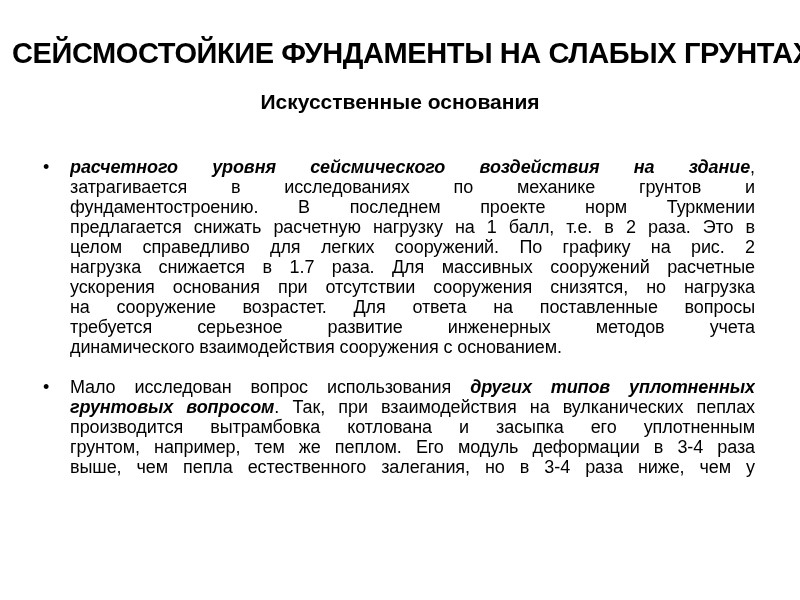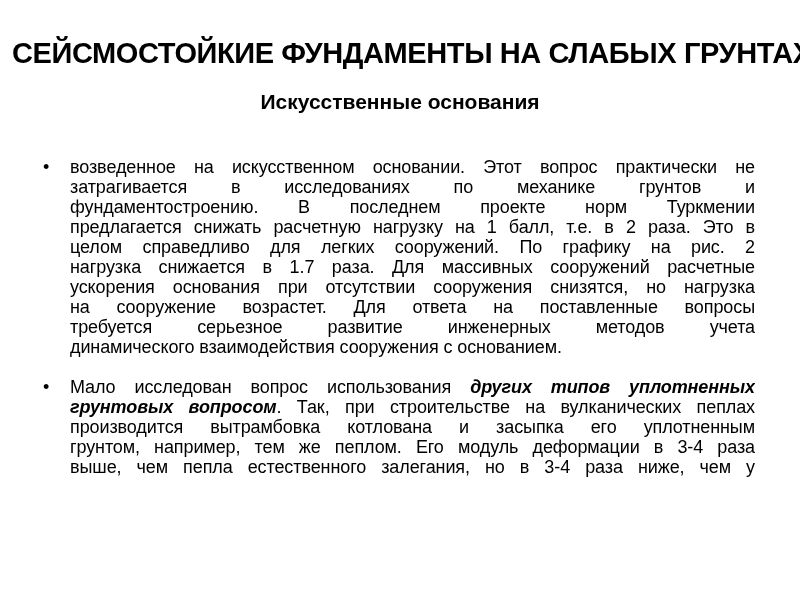--- a/index.html
+++ b/index.html
@@ -66,33 +66,33 @@
 </style>
 </head>
 <body>
 
 <div class="slide">
   <h1 class="title">СЕЙСМОСТОЙКИЕ ФУНДАМЕНТЫ НА СЛАБЫХ ГРУНТАХ</h1>
   <h2 class="subtitle">Искусственные основания</h2>
   <div class="content" id="bullet-list">
       <div class="bullet-item">
         <span class="bullet-marker">•</span>
-        <div class="text-line"><span>возведенное на искусственном основании. Этот вопрос практически не</span></div>
+        <div class="text-line"><span class="emph">расчетного уровня сейсмического воздействия на здание</span><span>,</span></div>
         <div class="text-line"><span>затрагивается в исследованиях по механике грунтов и</span></div>
         <div class="text-line"><span>фундаментостроению. В последнем проекте норм Туркмении</span></div>
         <div class="text-line"><span>предлагается снижать расчетную нагрузку на 1 балл, т.е. в 2 раза. Это в</span></div>
         <div class="text-line"><span>целом справедливо для легких сооружений. По графику на рис. 2</span></div>
         <div class="text-line"><span>нагрузка снижается в 1.7 раза. Для массивных сооружений расчетные</span></div>
         <div class="text-line"><span>ускорения основания при отсутствии сооружения снизятся, но нагрузка</span></div>
         <div class="text-line"><span>на сооружение возрастет. Для ответа на поставленные вопросы</span></div>
         <div class="text-line"><span>требуется серьезное развитие инженерных методов учета</span></div>
         <div class="text-line last"><span>динамического взаимодействия сооружения с основанием.</span></div>
       </div>
       <div class="bullet-item">
         <span class="bullet-marker">•</span>
         <div class="text-line"><span>Мало исследован вопрос использования </span><span class="emph">других типов уплотненных</span></div>
-        <div class="text-line"><span class="emph">грунтовых вопросом</span><span>. Так, при строительстве на вулканических пеплах</span></div>
+        <div class="text-line"><span class="emph">грунтовых вопросом</span><span>. Так, при взаимодействия на вулканических пеплах</span></div>
         <div class="text-line"><span>производится вытрамбовка котлована и засыпка его уплотненным</span></div>
         <div class="text-line"><span>грунтом, например, тем же пеплом. Его модуль деформации в 3-4 раза</span></div>
         <div class="text-line"><span>выше, чем пепла естественного залегания, но в 3-4 раза ниже, чем у</span></div>
       </div>
     </div>
 </div>
 
 </body></html>

